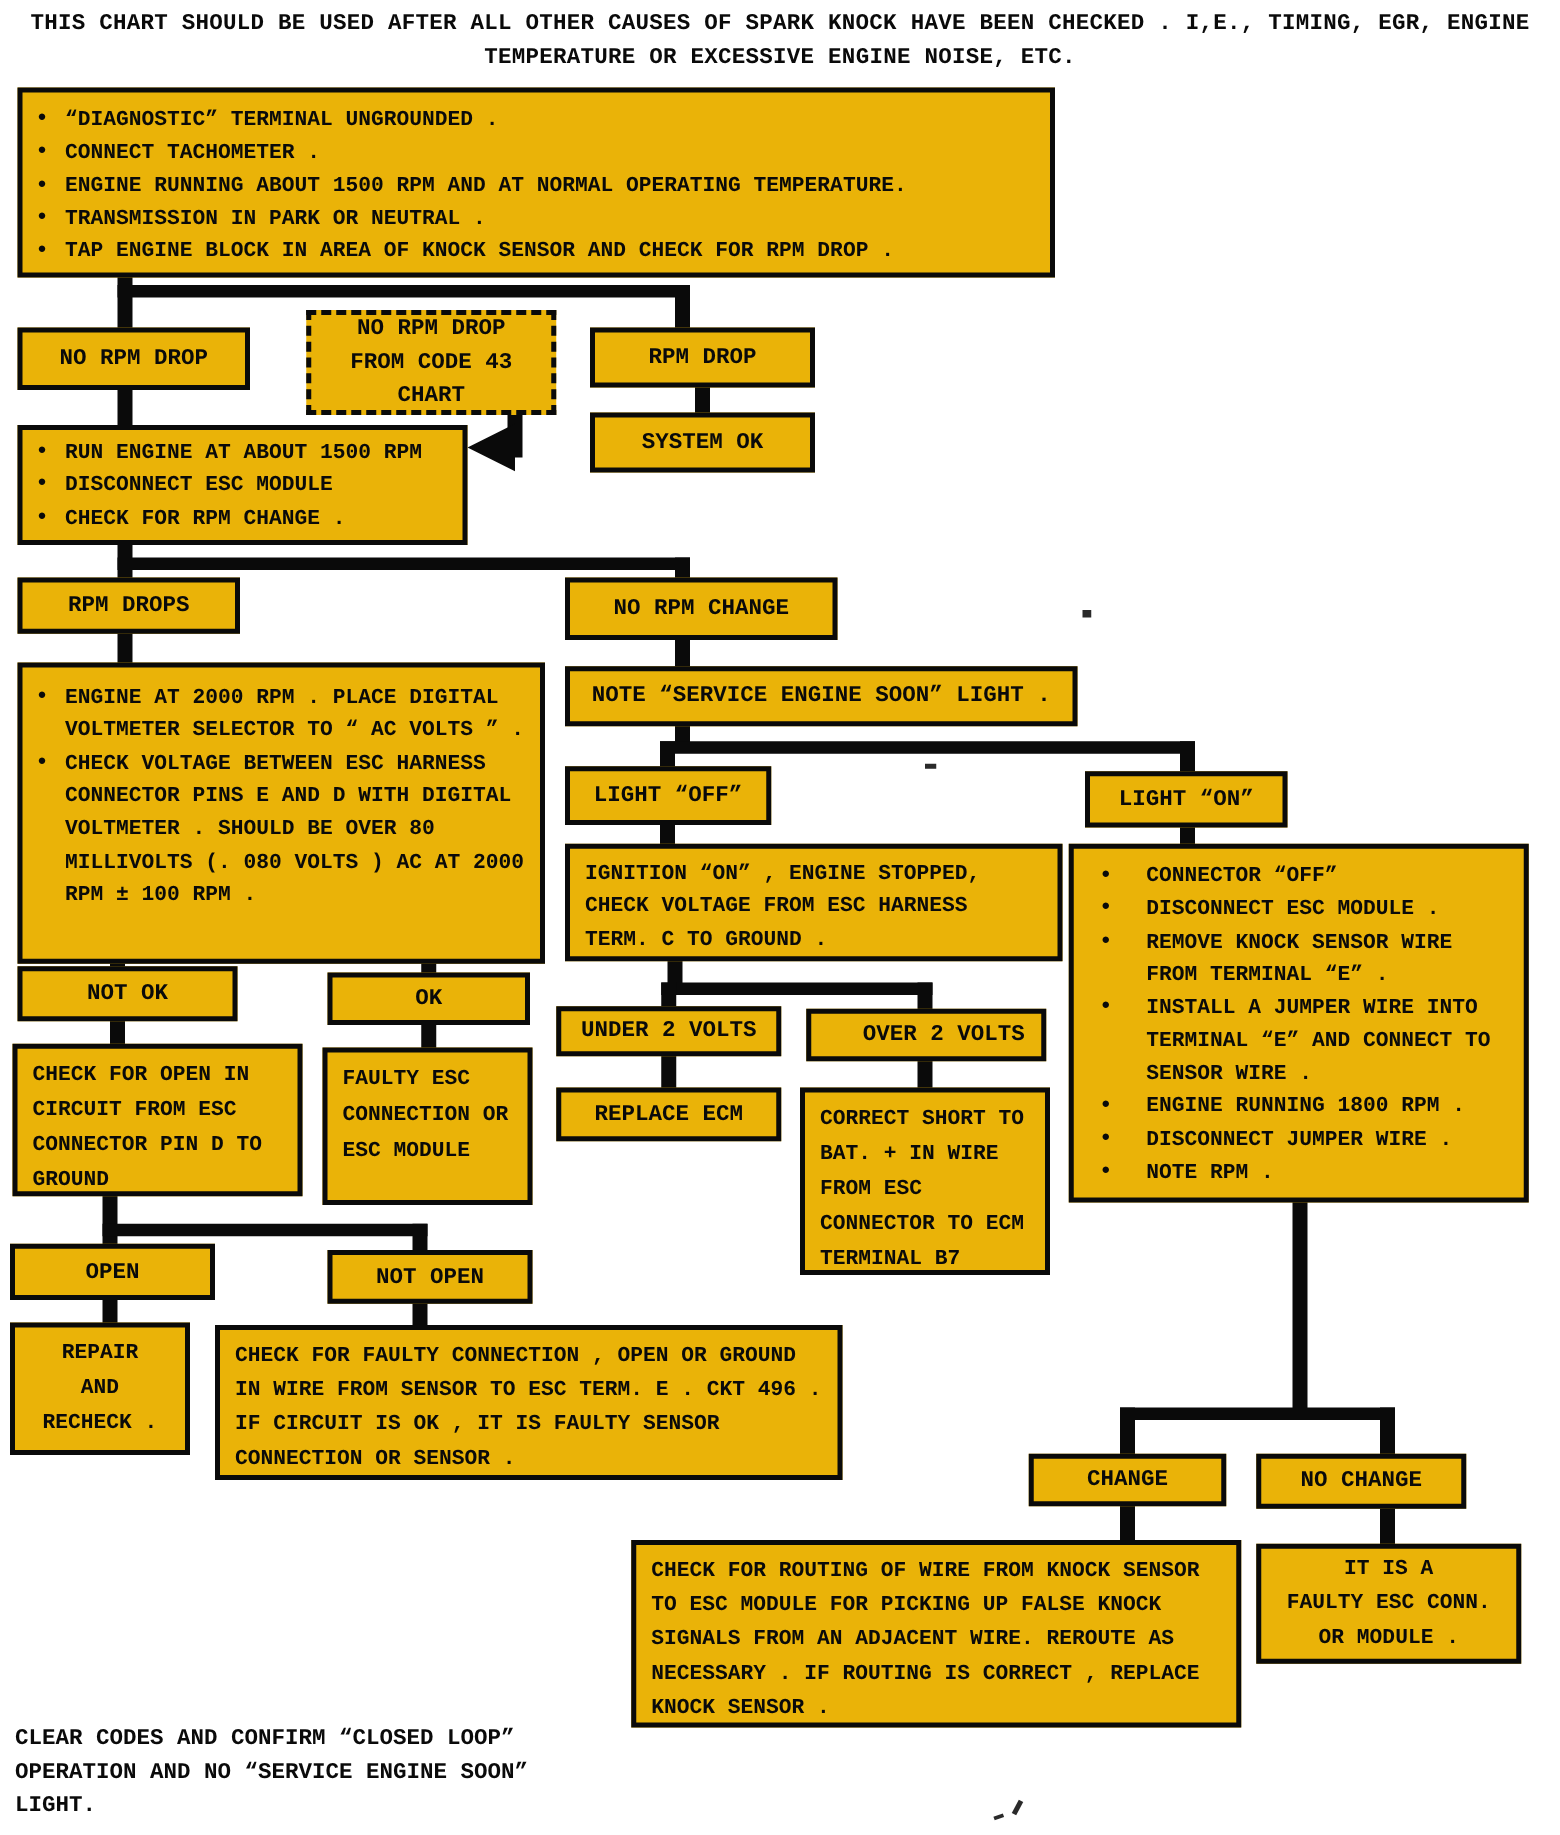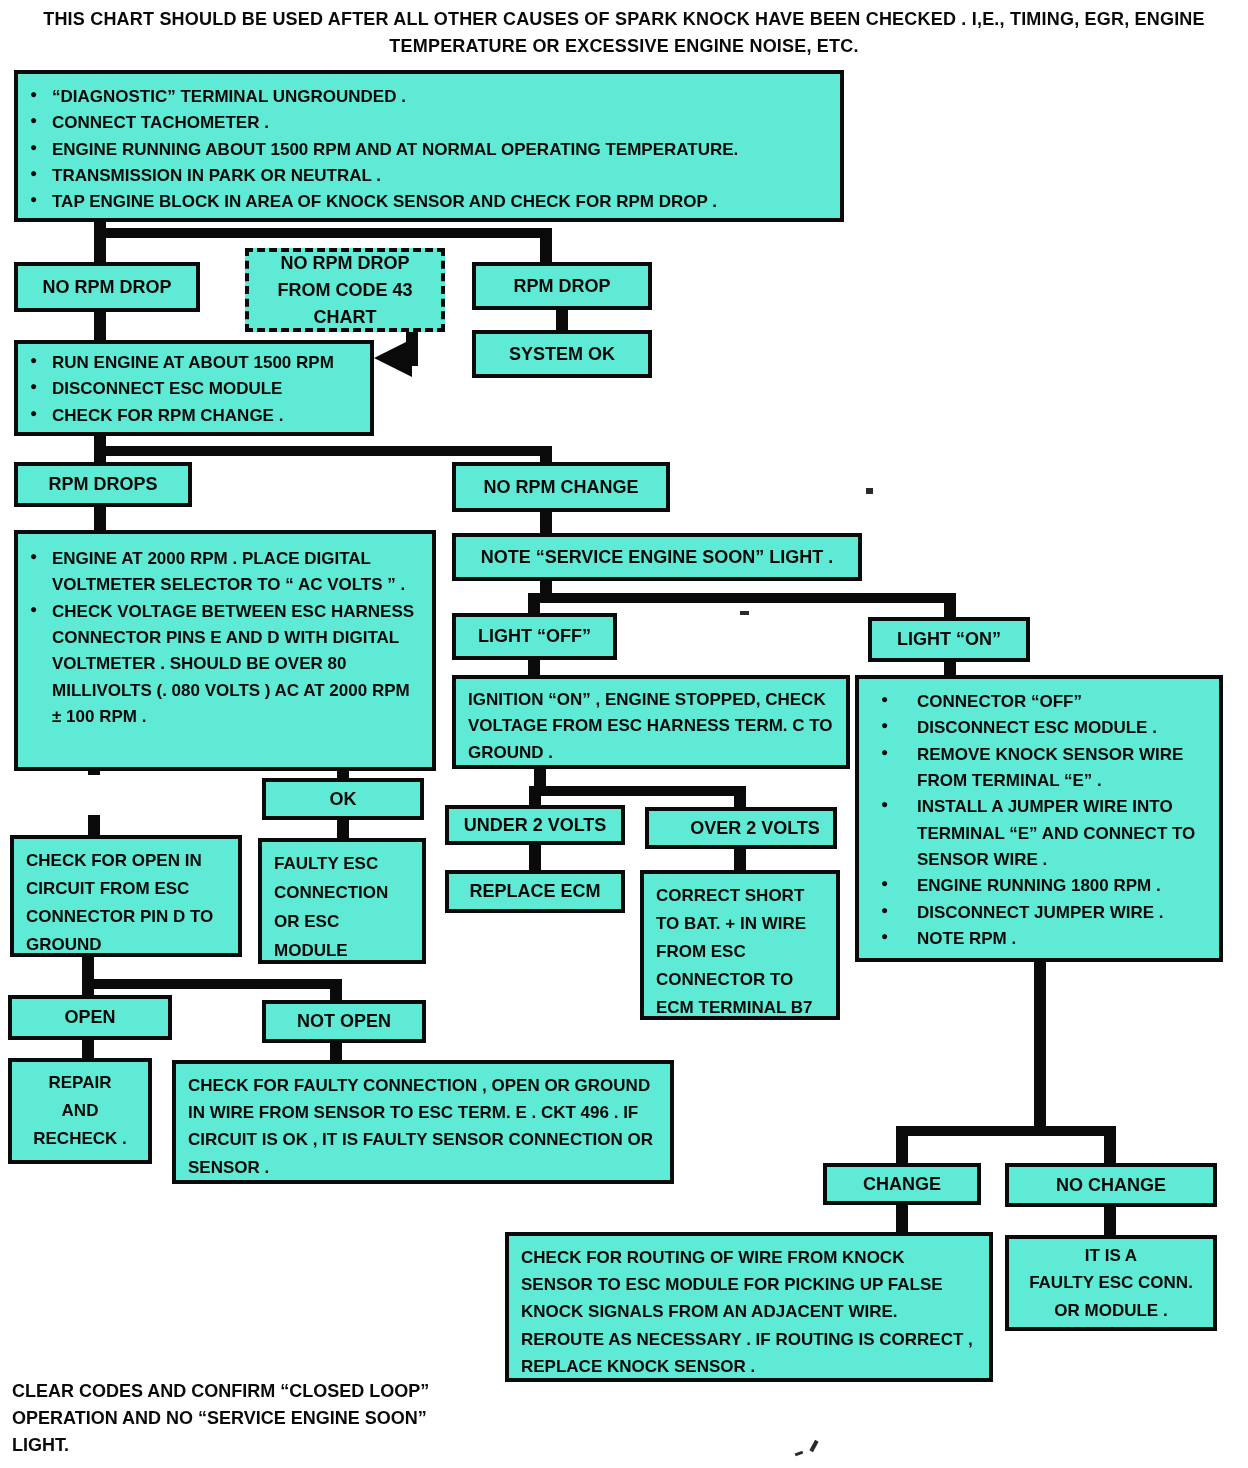--- a/index.html
+++ b/index.html
@@ -1,21 +1,21 @@
 <!DOCTYPE html>
 <html><head>
 <meta charset="utf-8">
 <style>
   html,body{margin:0;padding:0;background:#e8e8e8;}
   #page{position:relative;width:1248px;height:1468px;background:#ffffff;
-        font-family:Liberation Sans, sans-serif;color:#0a0a0a;overflow:hidden;}
+        font-family:Liberation Mono, monospace;color:#0a0a0a;overflow:hidden;}
   .txt{font-weight:700;letter-spacing:0.2px;}
   .title{position:absolute;left:0;top:6px;width:1248px;text-align:center;
          font-size:18px;font-weight:700;line-height:1.5;}
-  .box{position:absolute;background:#5eead4;border:4px solid #0a0a0a;box-sizing:border-box;
+  .box{position:absolute;background:#eab308;border:4px solid #0a0a0a;box-sizing:border-box;
        font-weight:700;font-size:17px;color:#0a0a0a;}
   .label{display:flex;align-items:center;justify-content:center;text-align:center;font-size:18px;}
   .para{display:block;text-align:left;padding:8px 12px;line-height:1.6;}
   .center-lines{display:flex;flex-direction:column;align-items:center;justify-content:center;
                 text-align:center;line-height:1.5;}
   .dashedbox{border-style:dashed;border-width:4px;}
   ul.bullets{list-style:none;margin:0;padding:0;}
   ul.bullets li{position:relative;padding-left:22px;line-height:1.55;}
   ul.bullets li::before{content:"\25CF";position:absolute;left:0;top:1px;font-size:12px;}
   ul.bullets.wide li{padding-left:46px;}
@@ -139,20 +139,21 @@
       <li>CONNECTOR “OFF”</li>
       <li>DISCONNECT ESC MODULE .</li>
       <li>REMOVE KNOCK SENSOR WIRE FROM TERMINAL “E” .</li>
       <li>INSTALL A JUMPER WIRE INTO TERMINAL “E” AND CONNECT TO SENSOR WIRE .</li>
       <li>ENGINE RUNNING 1800 RPM .</li>
       <li>DISCONNECT JUMPER WIRE .</li>
       <li>NOTE RPM .</li>
     </ul>
   </div>
 
+  <div class="box label" style="left:14px;top:773px;width:176px;height:44px;">NOT OK</div>
 
   <div class="box label" style="left:262px;top:778px;width:162px;height:42px;">OK</div>
 
   <div class="box para" style="left:10px;top:835px;width:232px;height:122px;line-height:1.65;">CHECK FOR OPEN IN CIRCUIT FROM ESC CONNECTOR PIN  D TO GROUND</div>
 
   <div class="box para" style="left:258px;top:838px;width:168px;height:126px;line-height:1.7;">FAULTY ESC CONNECTION OR ESC MODULE</div>
 
   <div class="box label" style="left:445px;top:805px;width:180px;height:40px;">UNDER 2 VOLTS</div>
 
   <div class="box label" style="left:645px;top:807px;width:192px;height:42px;padding-left:28px;">OVER 2 VOLTS</div>
@@ -168,21 +169,21 @@
   <div class="box center-lines" style="left:8px;top:1058px;width:144px;height:106px;line-height:1.65;">
     <span>REPAIR</span>
     <span>AND</span>
     <span>RECHECK .</span>
   </div>
 
   <div class="box para" style="left:172px;top:1060px;width:502px;height:124px;line-height:1.6;">CHECK FOR FAULTY CONNECTION , OPEN OR GROUND IN WIRE FROM SENSOR TO ESC TERM.  E . CKT 496 . IF CIRCUIT IS OK , IT IS FAULTY SENSOR CONNECTION OR SENSOR .</div>
 
   <div class="box label" style="left:823px;top:1163px;width:158px;height:42px;">CHANGE</div>
 
-  <div class="box label" style="left:1005px;top:1163px;width:212px;height:44px;">NO CHANGE</div>
+  <div class="box label" style="left:1005px;top:1163px;width:168px;height:44px;">NO CHANGE</div>
 
   <div class="box center-lines" style="left:1005px;top:1235px;width:212px;height:96px;line-height:1.6;">
     <span>IT IS A</span>
     <span>FAULTY ESC CONN.</span>
     <span>OR MODULE .</span>
   </div>
 
   <div class="box para" style="left:505px;top:1232px;width:488px;height:150px;line-height:1.6;">CHECK FOR ROUTING OF WIRE FROM KNOCK SENSOR TO ESC MODULE FOR PICKING UP FALSE KNOCK SIGNALS FROM AN ADJACENT WIRE. REROUTE AS NECESSARY . IF ROUTING IS CORRECT , REPLACE KNOCK SENSOR .</div>
 
   <div class="footer">

